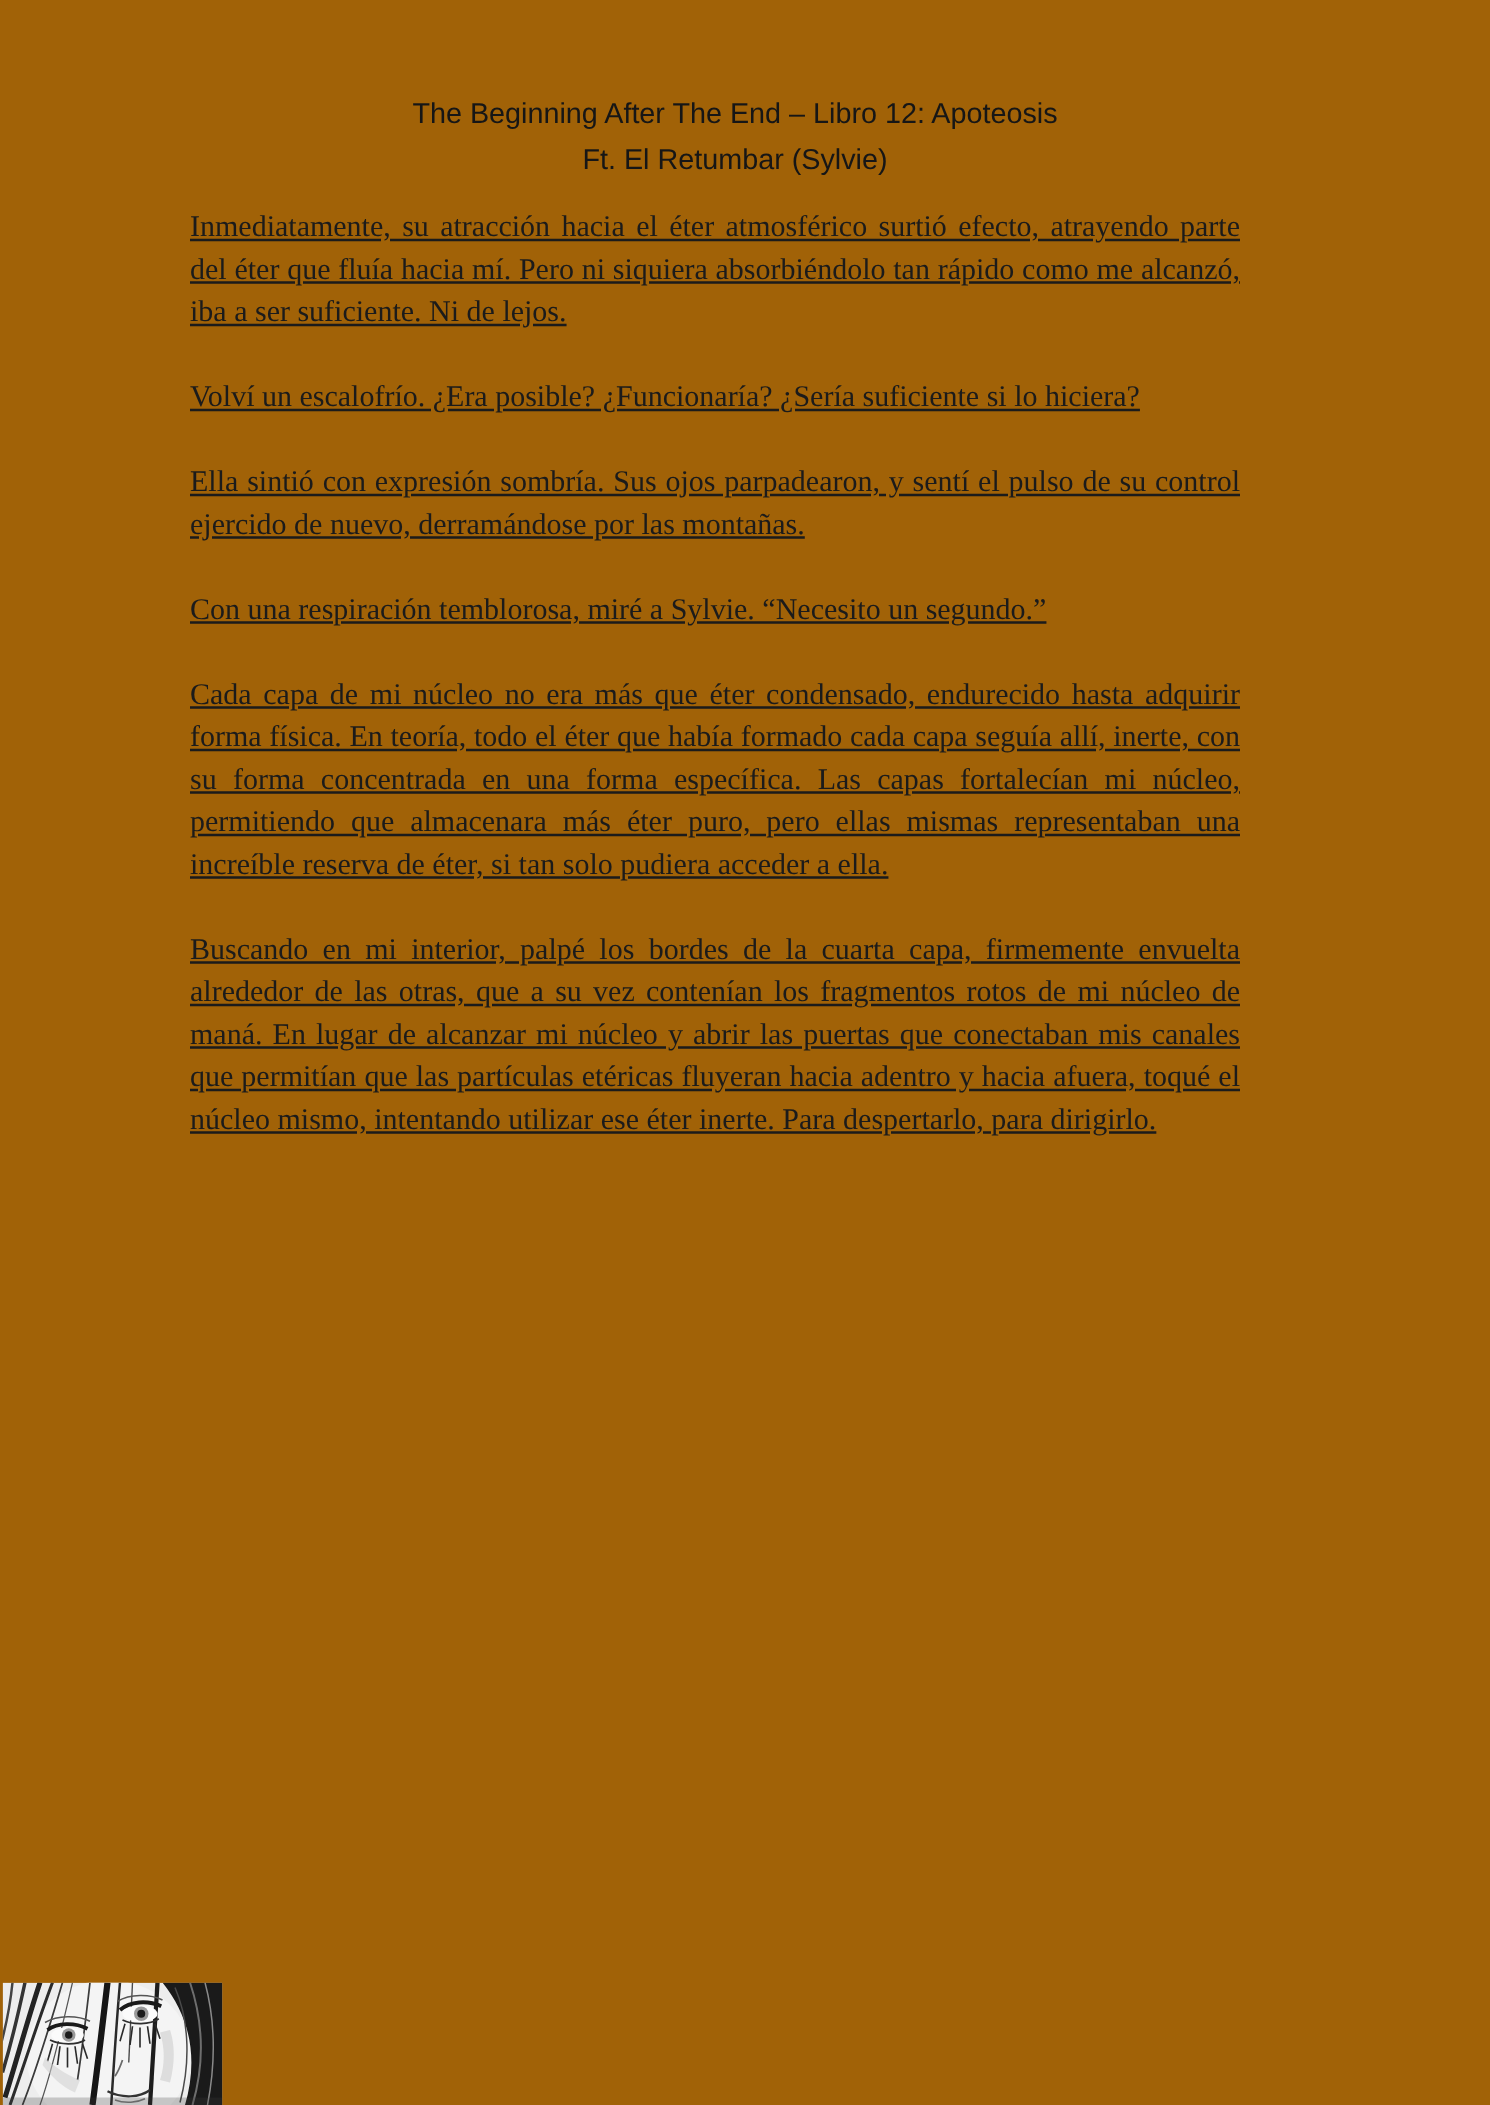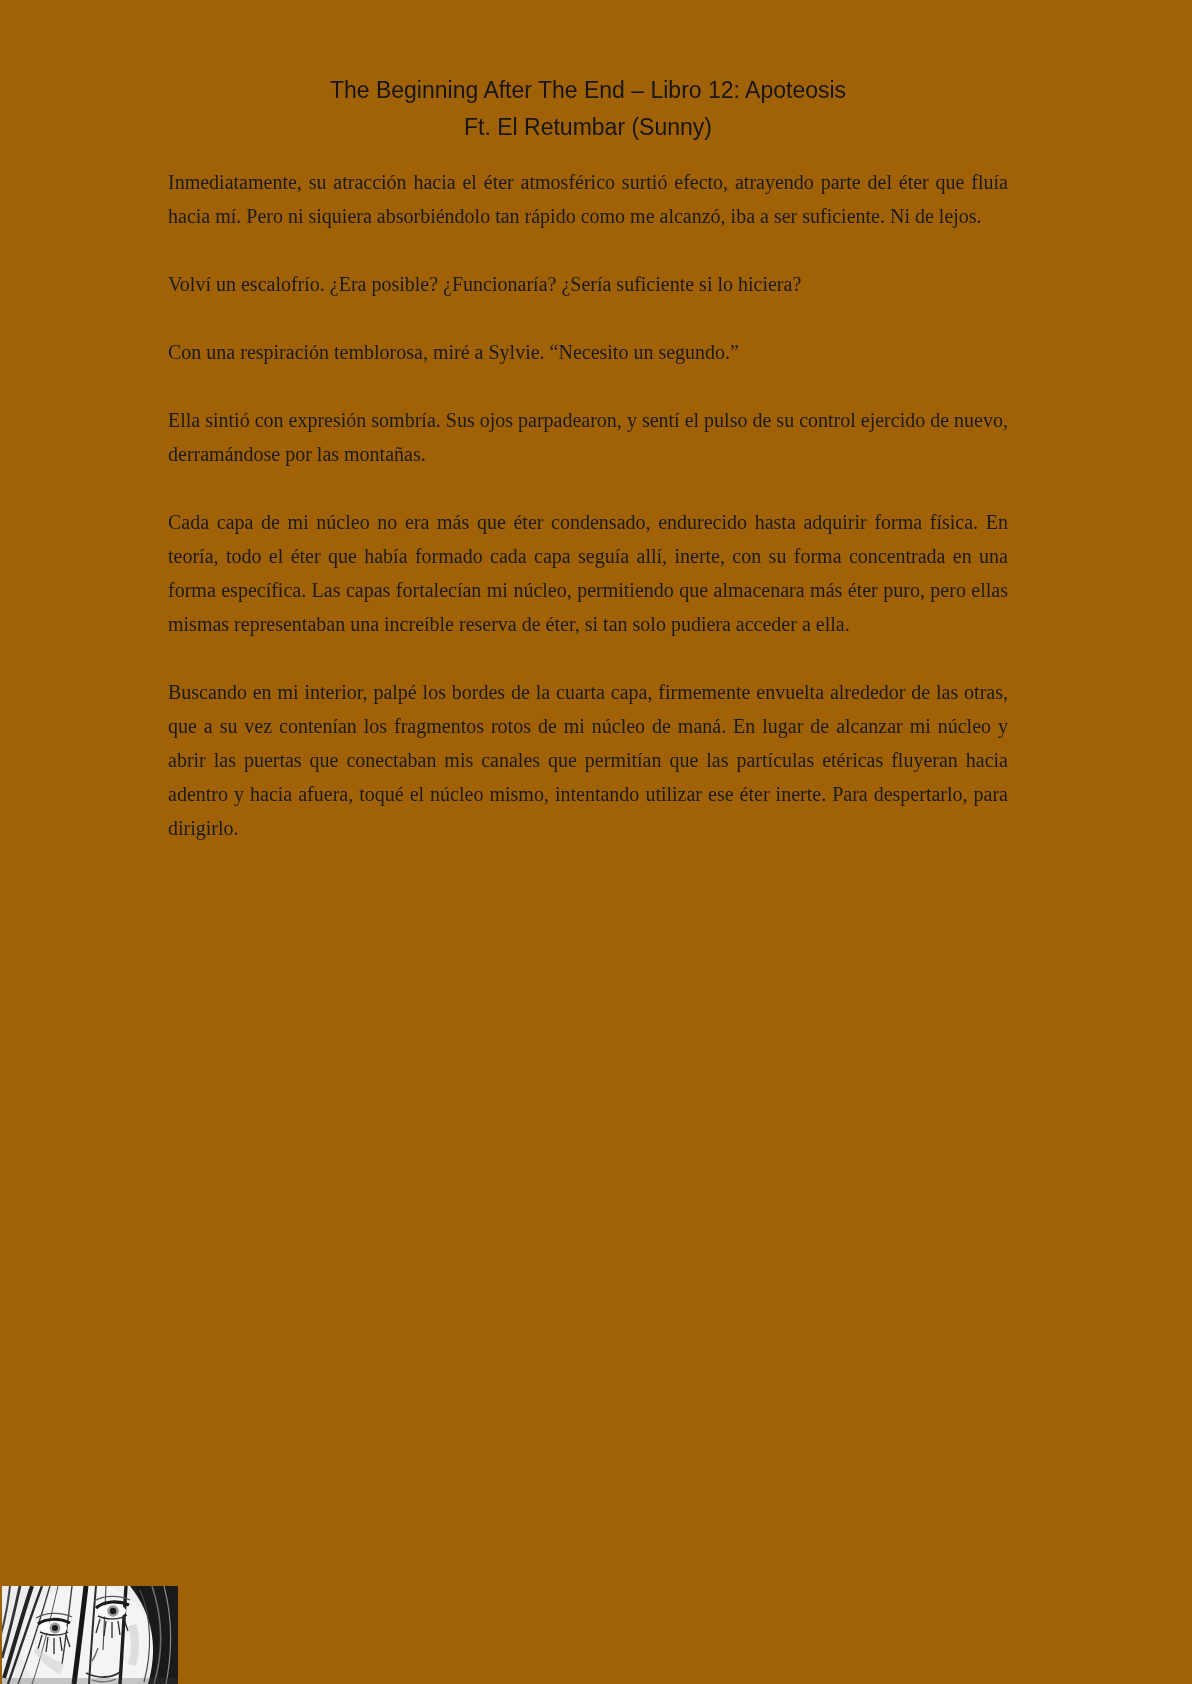--- a/index.html
+++ b/index.html
@@ -23,28 +23,29 @@
     text-align: center;
     font-family: "Liberation Sans", sans-serif;
     font-size: 23px;
     line-height: 37px;
     color: #161616;
     letter-spacing: 0px;
   }
   .doc-body {
     position: absolute;
     top: 165px;
-    left: 168px;
+    left: 152px;
     width: 840px;
     font-family: "Liberation Serif", serif;
-    font-size: 20px;
+    font-size: 24px;
     line-height: 34px;
     color: #1b1b1b;
     text-align: justify;
     text-justify: inter-word;
+    text-decoration: underline;
   }
   .doc-body p {
     margin: 0 0 34px 0;
   }
   .doc-body p:last-child {
     margin-bottom: 0;
   }
   .corner-art {
     position: absolute;
     left: 2px;
@@ -59,28 +60,28 @@
     height: 98px;
   }
 </style>
 </head>
 <body>
 
 <div class="page">
 
   <div class="doc-header">
     <div>The Beginning After The End – Libro 12: Apoteosis</div>
-    <div>Ft. El Retumbar (Sunny)</div>
+    <div>Ft. El Retumbar (Sylvie)</div>
   </div>
 
   <div class="doc-body">
     <p>Inmediatamente, su atracción hacia el éter atmosférico surtió efecto, atrayendo parte del éter que fluía hacia mí. Pero ni siquiera absorbiéndolo tan rápido como me alcanzó, iba a ser suficiente. Ni de lejos.</p>
     <p>Volví un escalofrío. ¿Era posible? ¿Funcionaría? ¿Sería suficiente si lo hiciera?</p>
+    <p>Ella sintió con expresión sombría. Sus ojos parpadearon, y sentí el pulso de su control ejercido de nuevo, derramándose por las montañas.</p>
     <p>Con una respiración temblorosa, miré a Sylvie. “Necesito un segundo.”</p>
-    <p>Ella sintió con expresión sombría. Sus ojos parpadearon, y sentí el pulso de su control ejercido de nuevo, derramándose por las montañas.</p>
     <p>Cada capa de mi núcleo no era más que éter condensado, endurecido hasta adquirir forma física. En teoría, todo el éter que había formado cada capa seguía allí, inerte, con su forma concentrada en una forma específica. Las capas fortalecían mi núcleo, permitiendo que almacenara más éter puro, pero ellas mismas representaban una increíble reserva de éter, si tan solo pudiera acceder a ella.</p>
     <p>Buscando en mi interior, palpé los bordes de la cuarta capa, firmemente envuelta alrededor de las otras, que a su vez contenían los fragmentos rotos de mi núcleo de maná. En lugar de alcanzar mi núcleo y abrir las puertas que conectaban mis canales que permitían que las partículas etéricas fluyeran hacia adentro y hacia afuera, toqué el núcleo mismo, intentando utilizar ese éter inerte. Para despertarlo, para dirigirlo.</p>
   </div>
 
   <div class="corner-art" role="img" aria-label="Grayscale manga close-up of a face partially hidden behind long dark hair strands, with teary shadowed eyes">
     <svg viewBox="0 0 176 98" xmlns="http://www.w3.org/2000/svg">
 
       <rect x="0" y="0" width="176" height="98" fill="#ededed"></rect>
       <ellipse cx="85" cy="58" rx="66" ry="60" fill="#f4f4f4"></ellipse>
 

